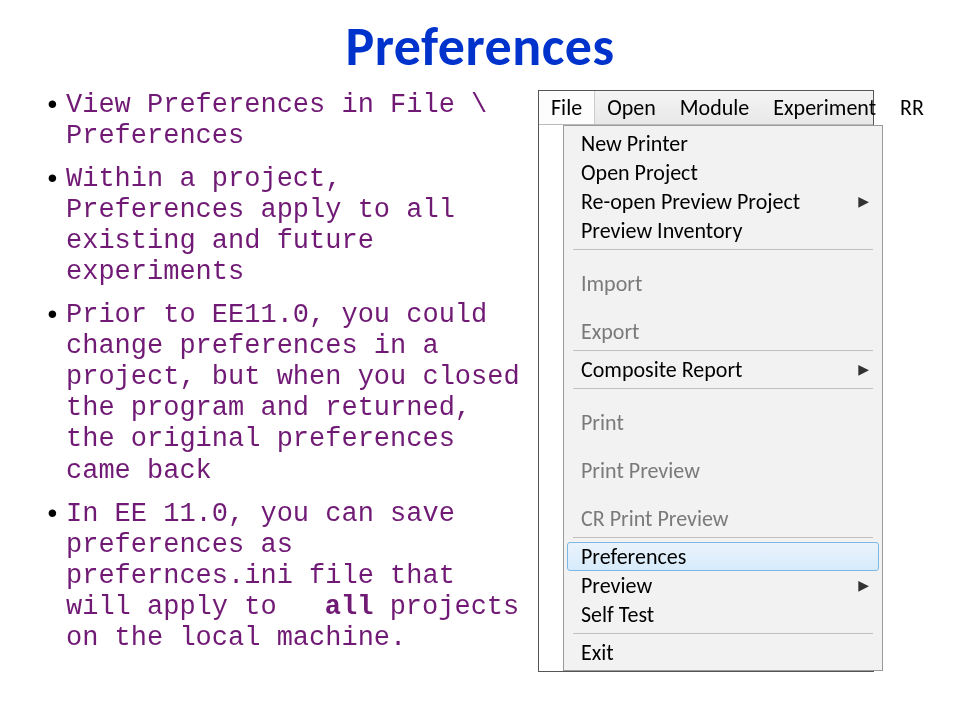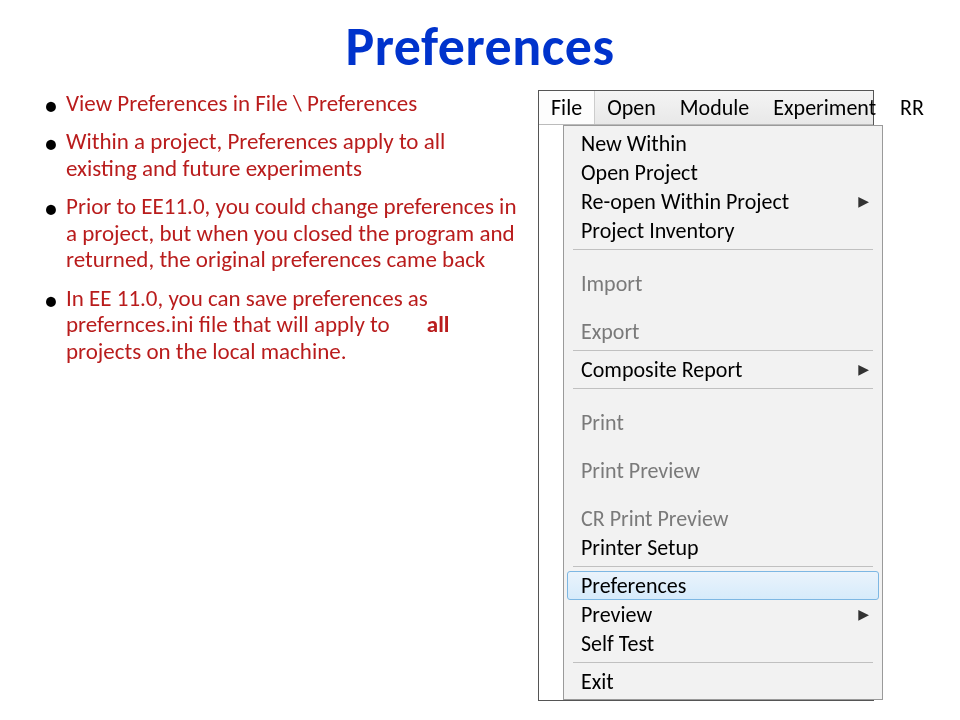--- a/index.html
+++ b/index.html
@@ -24,26 +24,27 @@
     display: flex;
     padding-left: 40px;
     padding-right: 20px;
   }
   .bullets {
     width: 490px;
     padding-right: 10px;
   }
   .bullets ul { list-style: none; }
   .bullets li {
-    font-size: 23px;
+    font-size: 27px;
     line-height: 1.15;
-    color: #b91c1c;
+    color: #701a75;
     margin-bottom: 12px;
     padding-left: 26px;
     position: relative;
+    font-family: Liberation Mono, monospace;
   }
   .bullets li::before {
     content: "•";
     position: absolute;
     left: 4px;
     top: 0;
     color: #000;
     font-size: 28px;
   }
   .bullets .bold { font-weight: 700; margin-left: 32px; }
@@ -123,31 +124,31 @@
     <div class="menuscreenshot">
       <div class="menubar" id="menubar">
           <span class="mb-item active">File</span>
           <span class="mb-item">Open</span>
           <span class="mb-item">Module</span>
           <span class="mb-item">Experiment</span>
           <span class="mb-item">RR</span>
         </div>
       <div class="dropdown" id="dropdown">
           <div class="dd-item">
-            <span>New Within</span>
+            <span>New Printer</span>
           </div>
           <div class="dd-item">
             <span>Open Project</span>
           </div>
           <div class="dd-item">
-            <span>Re-open Within Project</span>
+            <span>Re-open Preview Project</span>
             <span class="arrow">▶</span>
           </div>
           <div class="dd-item">
-            <span>Project Inventory</span>
+            <span>Preview Inventory</span>
           </div>
           <div class="dd-sep"></div>
           <div class="dd-item disabled">
             <span>Import</span>
           </div>
           <div class="dd-item disabled">
             <span>Export</span>
           </div>
           <div class="dd-sep"></div>
           <div class="dd-item">
@@ -157,23 +158,20 @@
           <div class="dd-sep"></div>
           <div class="dd-item disabled">
             <span>Print</span>
           </div>
           <div class="dd-item disabled">
             <span>Print Preview</span>
           </div>
           <div class="dd-item disabled">
             <span>CR Print Preview</span>
           </div>
-          <div class="dd-item">
-            <span>Printer Setup</span>
-          </div>
           <div class="dd-sep"></div>
           <div class="dd-item highlight">
             <span>Preferences</span>
           </div>
           <div class="dd-item">
             <span>Preview</span>
             <span class="arrow">▶</span>
           </div>
           <div class="dd-item">
             <span>Self Test</span>

